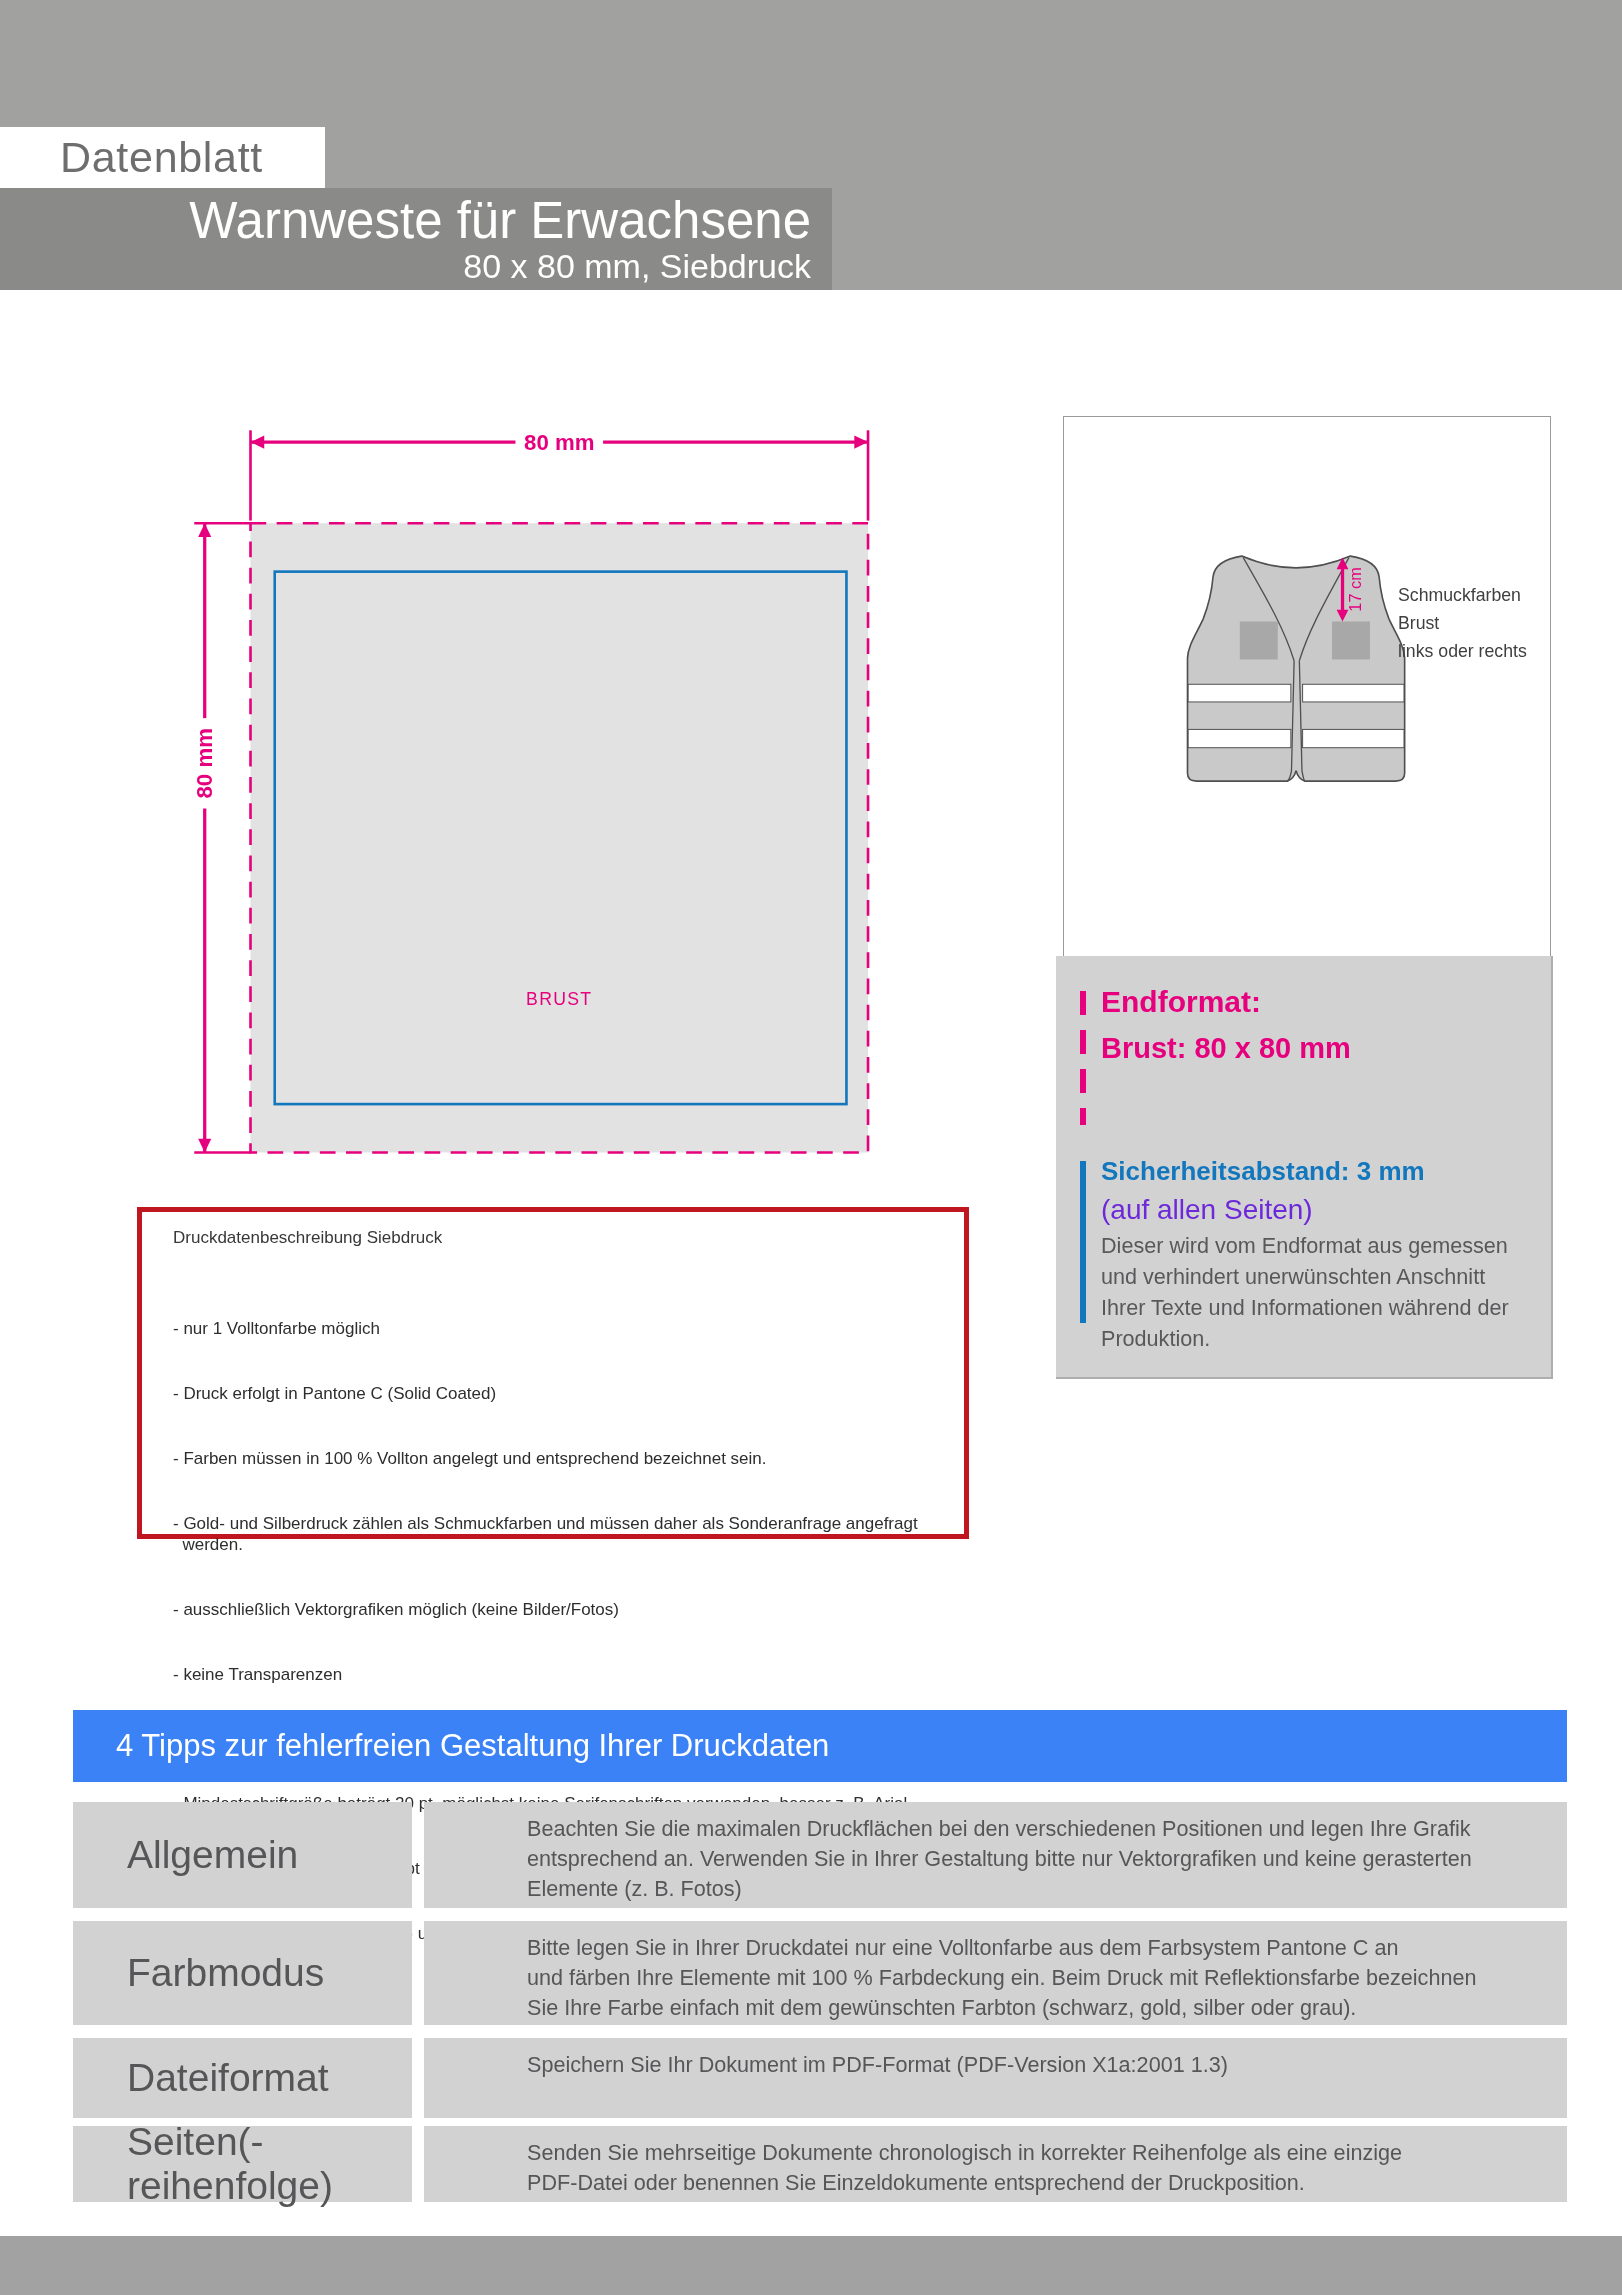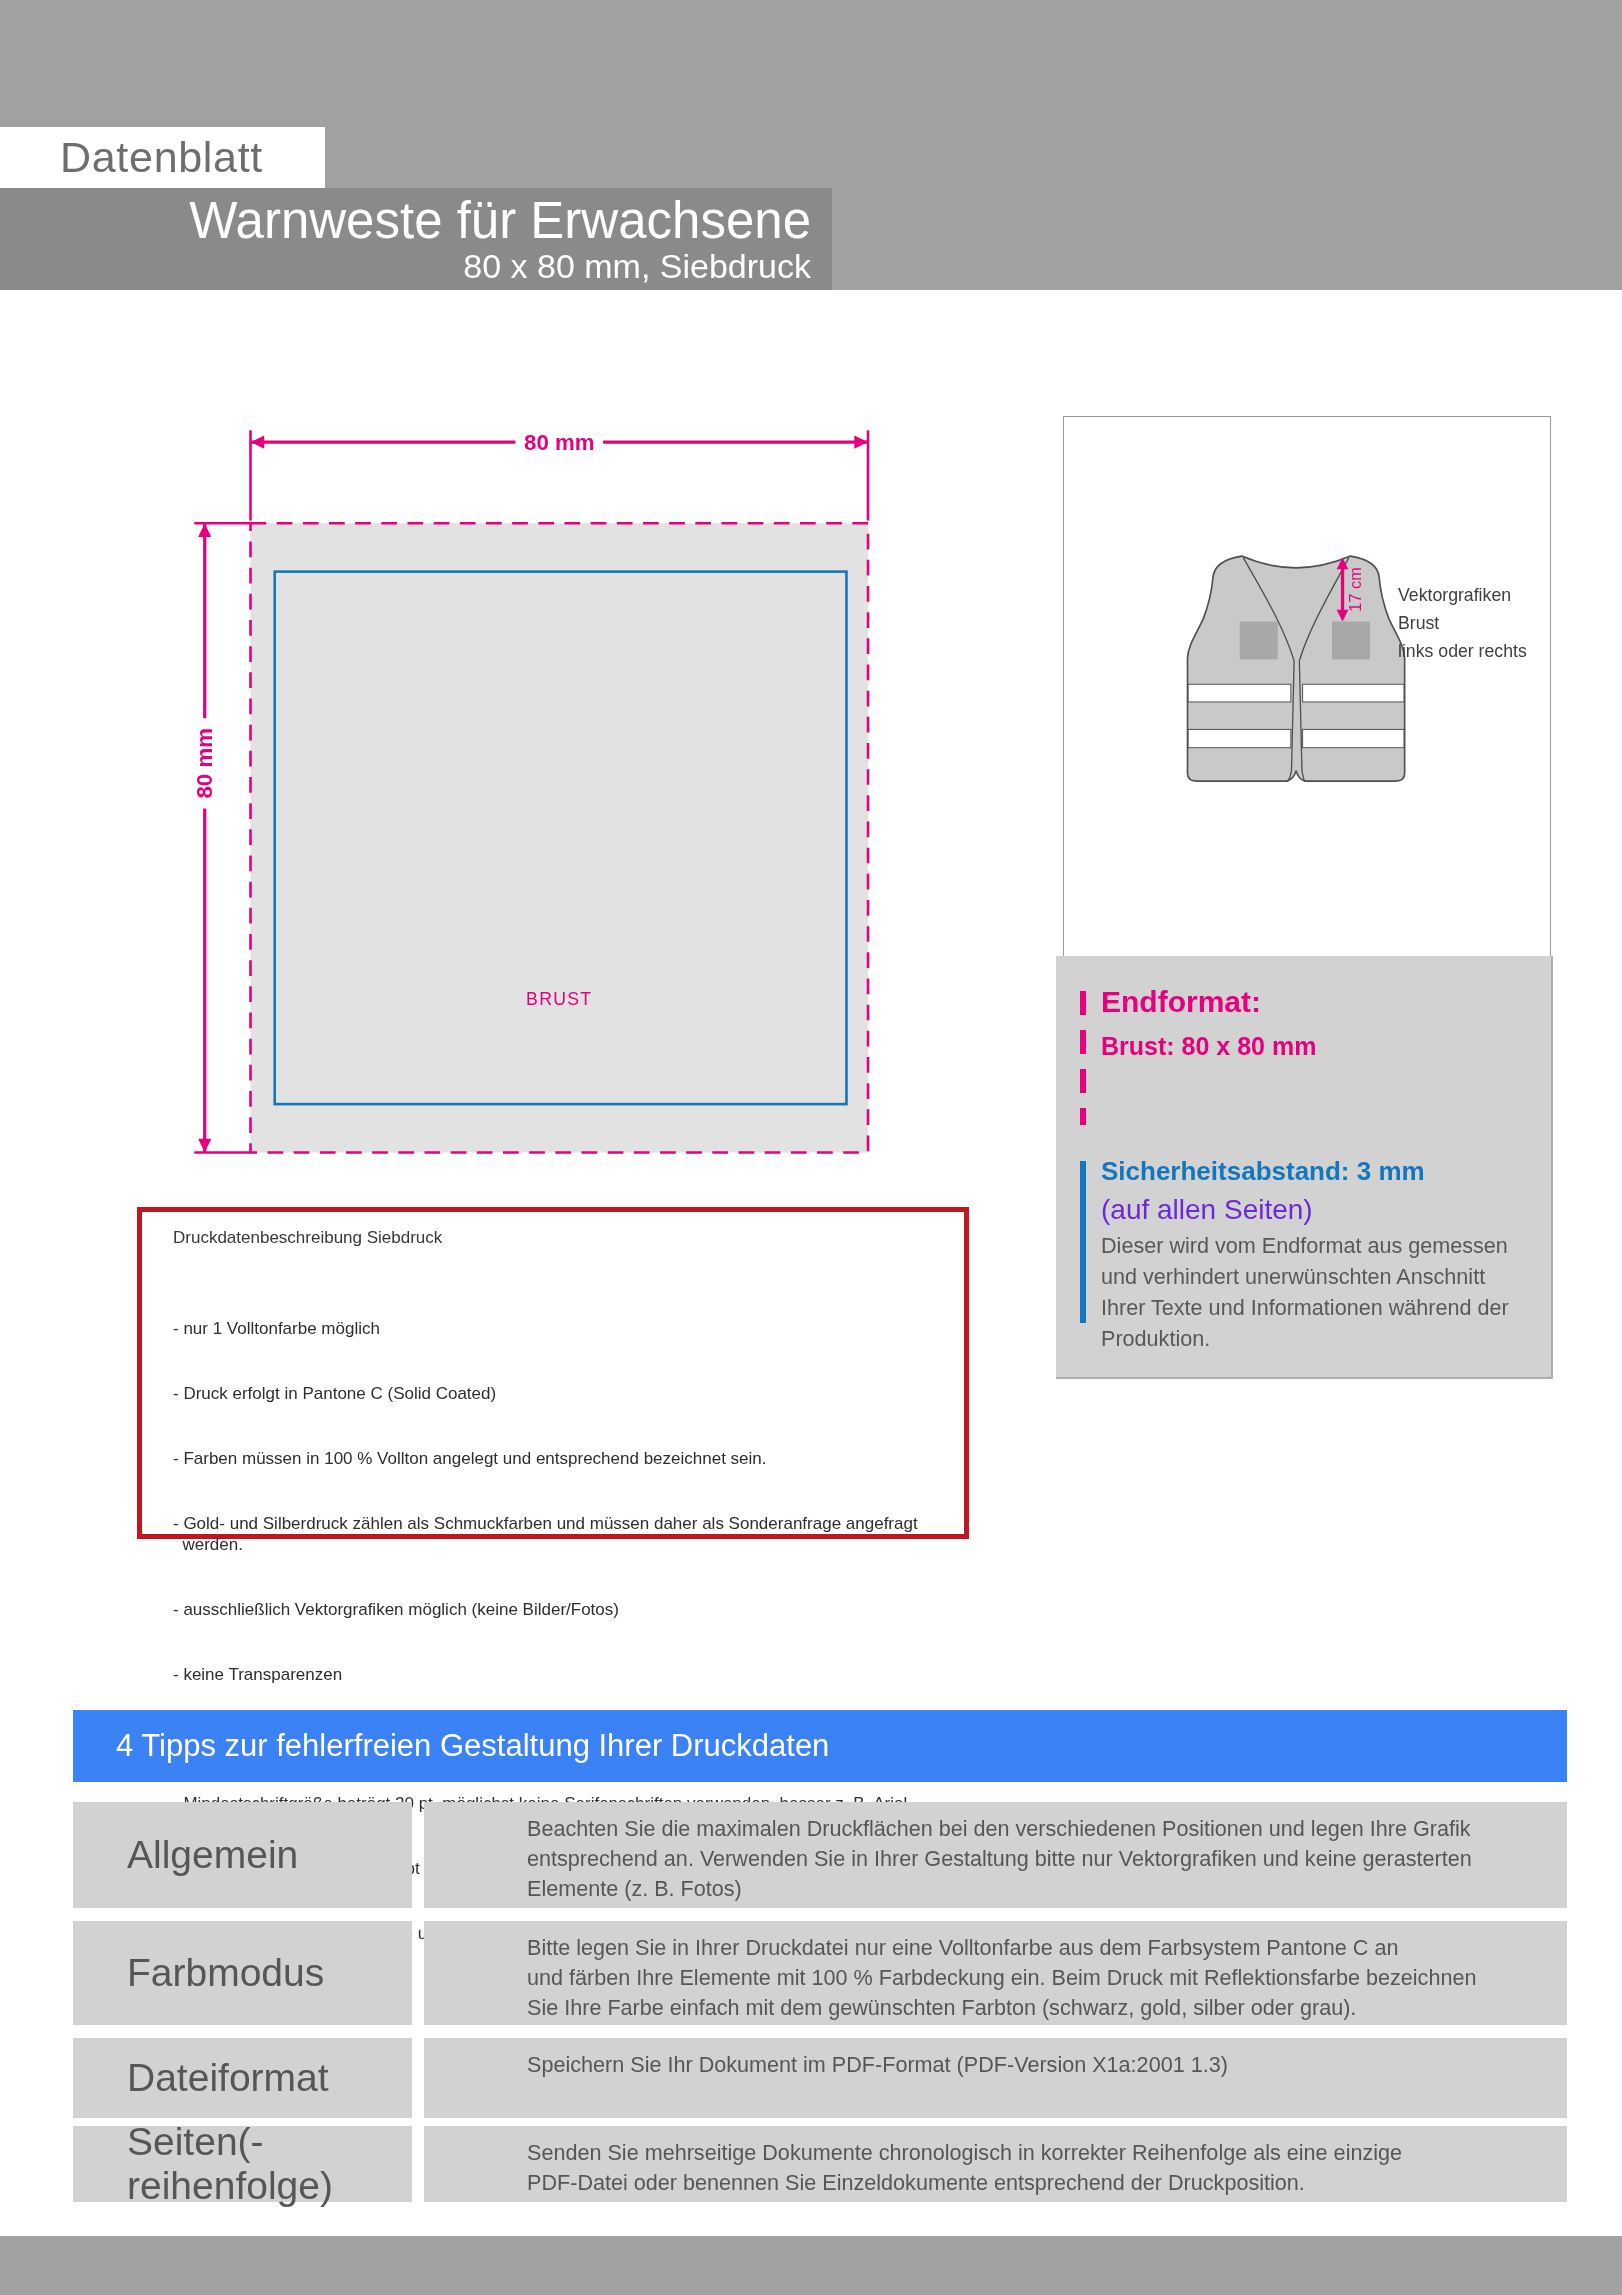--- a/index.html
+++ b/index.html
@@ -27,21 +27,21 @@
   .vest-svg{left:115px;top:131px;width:242px;height:249px;}
   .vest-caption{left:334px;top:164px;width:151px;font-size:17.7px;line-height:28px;color:#3f3f3f;}
 
   
   .info-panel{left:1056px;top:956px;width:497px;height:423px;background:#d2d2d2;
               border-right:2px solid #aeaeae;border-bottom:2px solid #aeaeae;box-sizing:border-box;}
   .mark-magenta{left:24px;top:35px;width:5.9px;height:134px;
       background:repeating-linear-gradient(to bottom,#e6007e 0 23.6px,rgba(0,0,0,0) 23.6px 39px);}
   .mark-blue{left:24px;top:205px;width:5.9px;height:162px;background:#1377bd;}
   .if-title-m{left:45px;top:29px;font-size:30px;font-weight:bold;color:#e6007e;}
-  .if-sub-m{left:45px;top:76px;font-size:25px;font-weight:bold;color:#e6007e;}
+  .if-sub-m{left:45px;top:76px;font-size:29px;font-weight:bold;color:#e6007e;}
   .if-body1{left:45px;top:119px;font-size:21.6px;line-height:31px;color:#58585a;white-space:pre-line;}
   .if-title-b{left:45px;top:200px;font-size:26px;font-weight:bold;color:#1377bd;}
   .if-sub-b{left:45px;top:238px;font-size:28px;color:#6d28d9;}
   .if-body2{left:45px;top:274px;font-size:21.6px;line-height:31px;color:#58585a;white-space:pre-line;}
 
   
   .spec-box{left:137px;top:1207px;width:832px;height:332px;background:#ffffff;
             border:5.2px solid #c0161f;box-sizing:border-box;}
   .spec-title{left:31px;top:15.7px;font-size:17px;color:#383838;}
   .spec-list{left:31px;top:63px;width:759px;font-size:17px;line-height:21.6px;color:#2e2e2e;
@@ -137,21 +137,21 @@
 
       <rect x="93" y="112" width="58" height="58" fill="#a8a8a8"></rect>
       <rect x="234" y="112" width="58" height="58" fill="#a8a8a8"></rect>
 
       <line x1="250" y1="26" x2="250" y2="100" stroke="#e6007e" stroke-width="5"></line>
       <polygon points="250,14 241,32 259,32" fill="#e6007e"></polygon>
       <polygon points="250,112 241,94 259,94" fill="#e6007e"></polygon>
       <text transform="translate(278,63) rotate(-90)" text-anchor="middle" font-size="25" fill="#e6007e">17 cm</text>
     </svg>
     <div class="abs vest-caption">
-      <div>Vektorgrafiken</div>
+      <div>Schmuckfarben</div>
       <div>Brust</div>
       <div>links oder rechts</div>
     </div>
   </div>
 
   <div class="abs info-panel">
     <div class="abs mark-magenta"></div>
     <div class="abs mark-blue"></div>
     <div class="abs if-title-m">Endformat:</div>
     <div class="abs if-sub-m">Brust: 80 x 80 mm</div>

